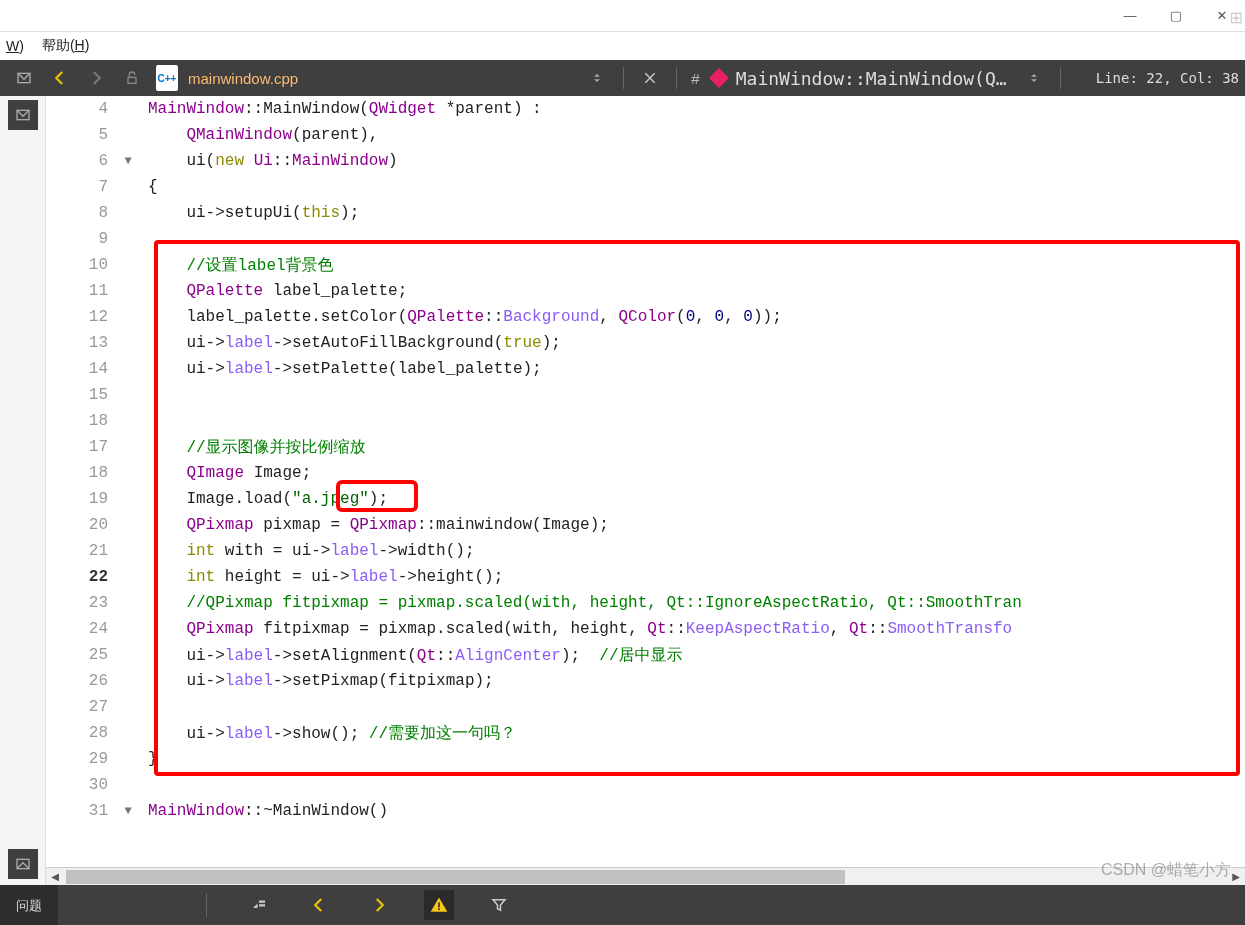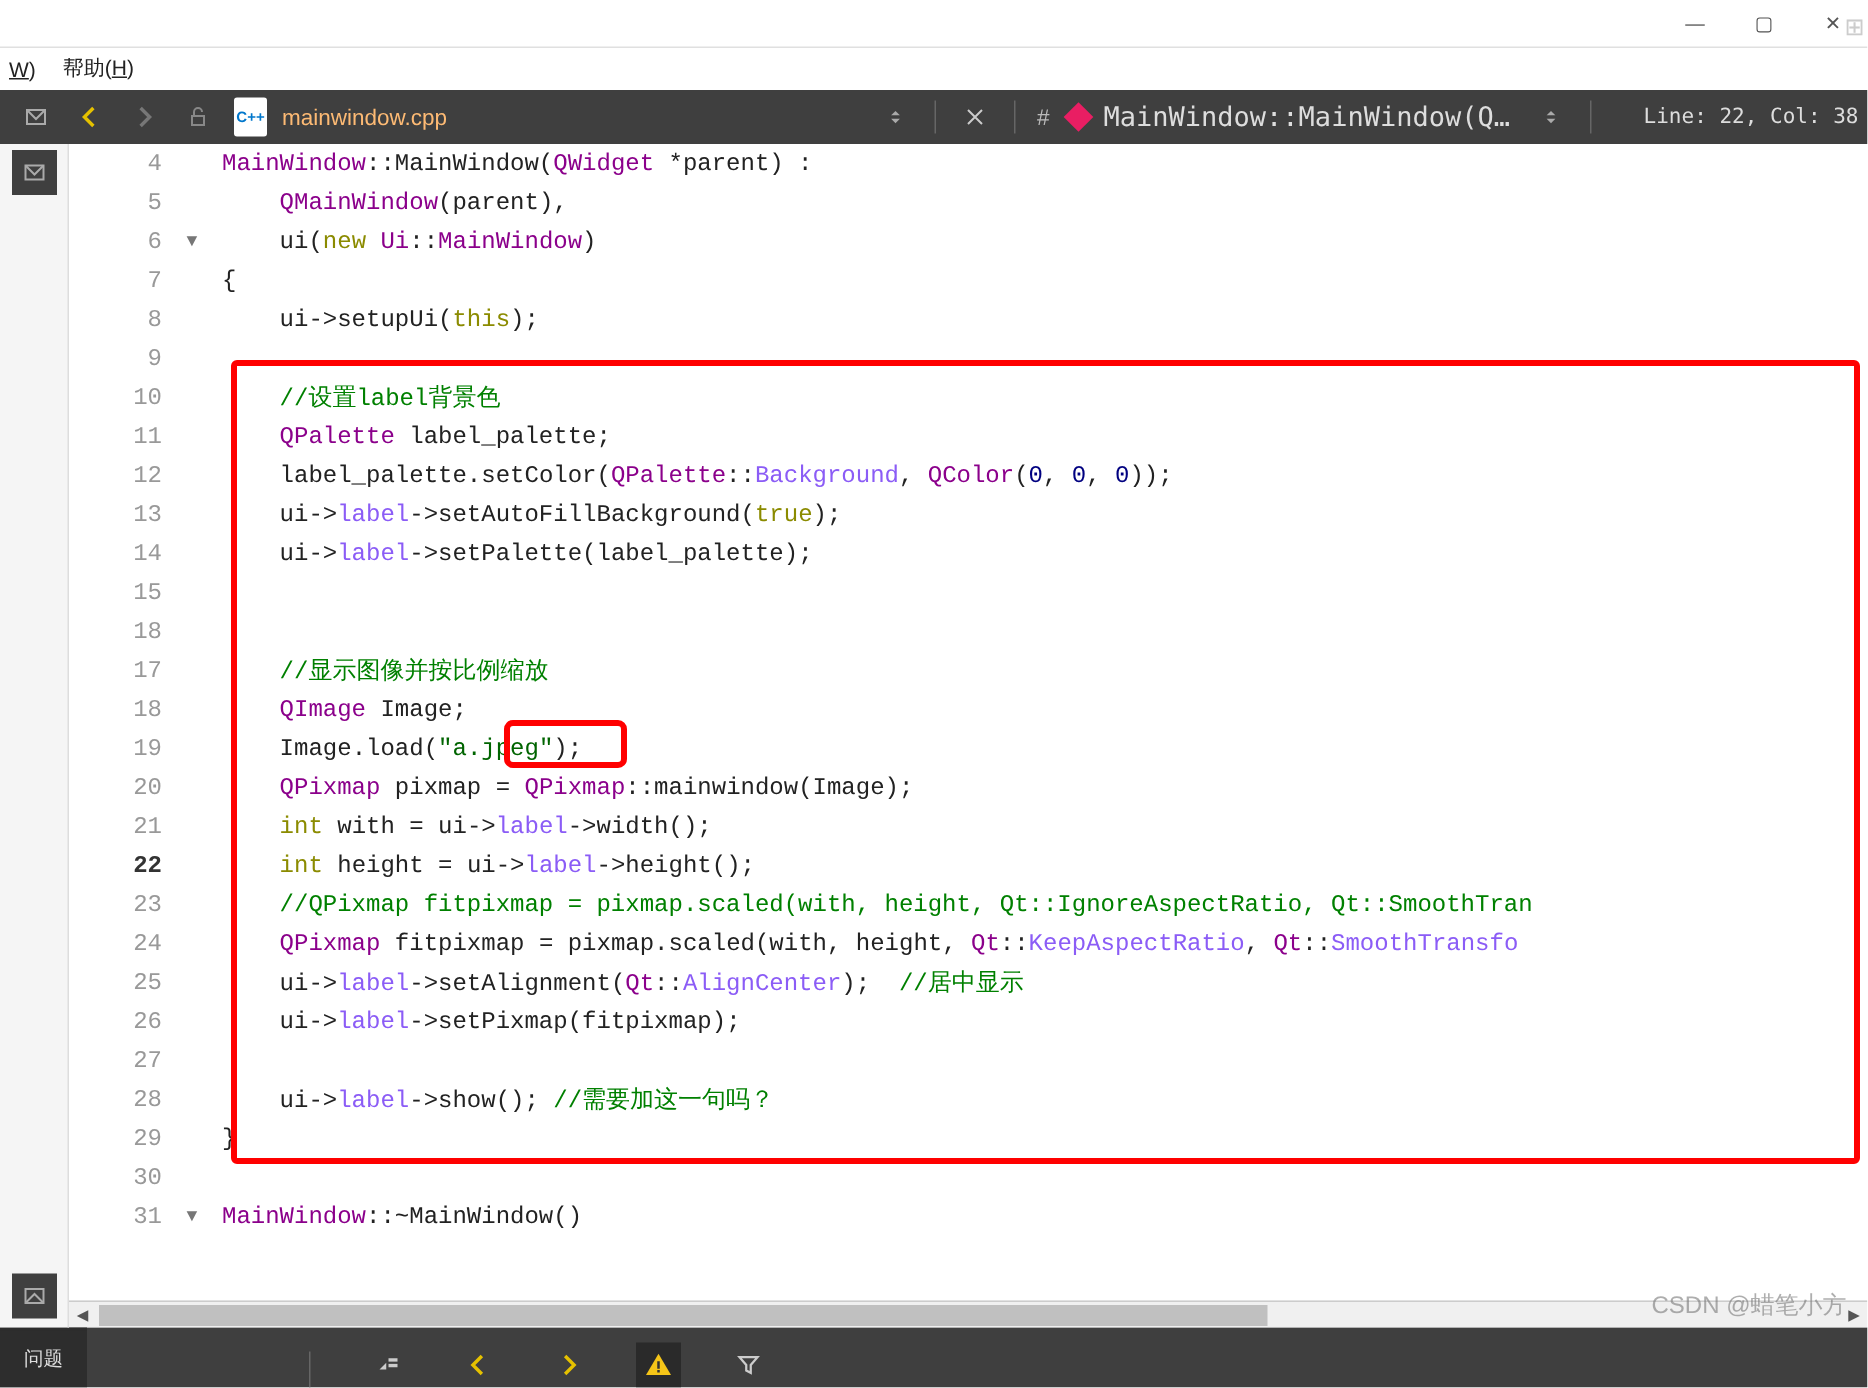--- a/index.html
+++ b/index.html
@@ -38,21 +38,21 @@
 .t-key { color:#8b8b00; }
 .t-str { color:#006400; }
 .t-num { color:#000080; }
 .t-op { color:#222; }
 .t-cmt { color:#008000; }
 .t-mem { color:#8b5cf6; }
 .t-id { color:#222; }
 .hscroll { height:18px; background:#f0f0f0; border-top:1px solid #ccc; display:flex; align-items:center; }
 .hscroll .arrow { width:18px; height:18px; display:flex; align-items:center; justify-content:center; color:#555; font-size:10px; }
 .hscroll .thumb { height:14px; background:#c0c0c0; margin:2px; }
-.bottombar { height:40px; background:#3f3f3f; display:flex; align-items:flex-end; color:#ddd;gap:24px; }
+.bottombar { height:40px; background:#3f3f3f; display:flex; align-items:center; color:#ddd;gap:24px; }
 .bottombar .tab { padding:0 16px; height:100%; display:flex; align-items:center; background:#2d2d2d; border-top:2px solid #2d2d2d; }
 .bottombar .sep2 { width:1px; height:24px; background:#666; margin:0 10px; }
 .bottombar .bicon { width:30px; height:30px; display:flex; align-items:center; justify-content:center; margin:0 3px; }
 .bottombar .warn { background:#2a2a2a; }
 .redbox1 { position:absolute; border:4px solid #ff0000; border-radius:4px; pointer-events:none; }
 .redbox2 { position:absolute; border:4px solid #ff0000; border-radius:6px; pointer-events:none; }
 .watermark { position:absolute; right:14px; bottom:44px; color:rgba(120,120,120,0.6); font-size:16px; }
 .splitter { position:absolute; right:2px; top:8px; color:#ccc; font-size:16px; }
 </style>
 </head>

